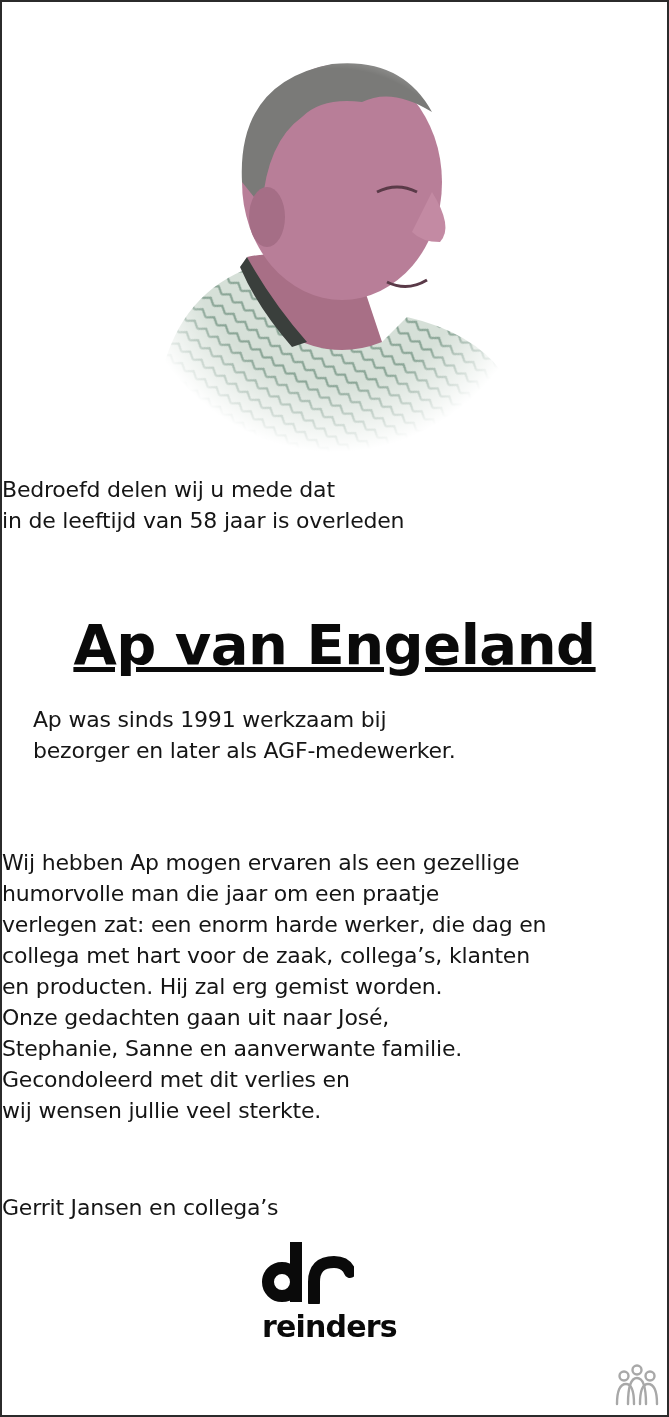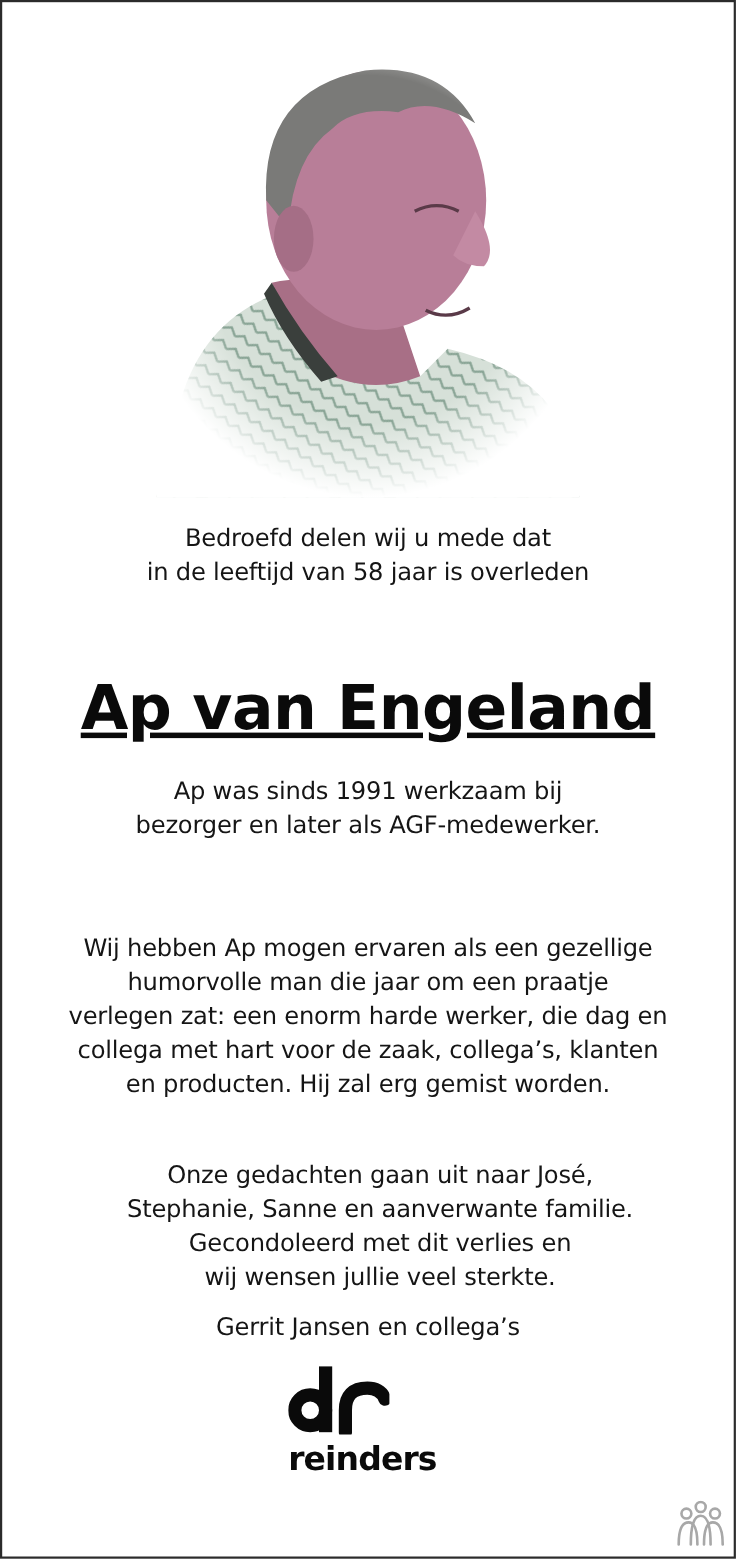--- a/index.html
+++ b/index.html
@@ -6,33 +6,33 @@
     html, body { width: 669px; height: 1417px; background: #ffffff; }
     body { font-family: "DejaVu Sans", sans-serif; color: #111111; }
     .frame {
       position: absolute; left: 0; top: 0; width: 669px; height: 1417px;
       border: 2px solid #2b2b2b; background: #ffffff; overflow: hidden;
     }
     .photo {
       position: absolute; left: 140px; top: 40px; width: 385px; height: 410px;
     }
     .text-block {
-      position: absolute; left: 0; width: 665px; text-align: center;
+      position: absolute; left: 0; width: 665px; 
       font-size: 22px; line-height: 31px; color: #151515; letter-spacing: -0.2px;
     }
     .text-block .line { display: block; white-space: nowrap; }
     .intro { top: 472px; }
     .name {
       position: absolute; left: 0; top: 608px; width: 665px; text-align: center;
       font-family: "DejaVu Sans", sans-serif; font-weight: bold; font-size: 56px;
       line-height: 70px; color: #0a0a0a; letter-spacing: -0.5px; text-decoration: underline;
     }
-    .p1 { top: 702px; }
+    .p1 { top: 702px; padding-left: 31px; }
     .p2 { top: 845px; }
-    .p3 { top: 1051px; padding-left: 22px; }
+    .p3 { top: 1000px; }
     .signature { top: 1190px; }
     .logo {
       position: absolute; left: 258px; top: 1240px; width: 160px; height: 145px;
     }
     .logo-mark { position: absolute; left: 2px; top: 0; width: 92px; height: 62px; }
     .logo-text {
       position: absolute; left: 2px; top: 70px; font-weight: bold; font-size: 30px;
       line-height: 30px; color: #0a0a0a; letter-spacing: -0.8px;
     }
     .logo-text .line { display: block; }

